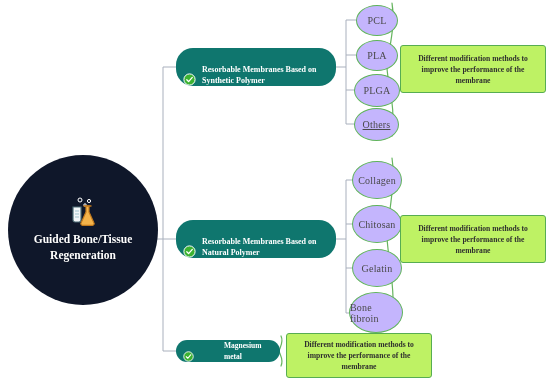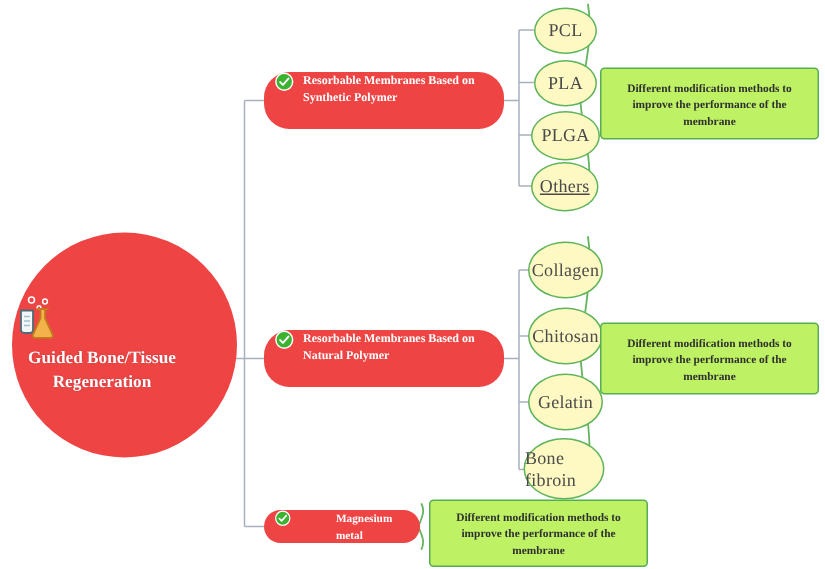--- a/index.html
+++ b/index.html
@@ -9,59 +9,59 @@
     position:relative;overflow:hidden;
   }
   #stage{position:absolute;left:0;top:0;width:550px;height:379px;}
   #wires{position:absolute;left:0;top:0;width:550px;height:379px;}
 
   
   .hub{
     position:absolute;
     left:8px;top:155px;width:150px;height:150px;
     border-radius:50%;
-    background:#ef4444;
+    background:#0f172a;
     display:flex;flex-direction:column;
-    justify-content:center;
+    align-items:center;justify-content:center;
     box-sizing:border-box;
   }
   .hub-icon{width:32px;height:30px;margin-bottom:4px;line-height:0;}
   .hub-label{
     color:#ffffff;font-weight:bold;font-size:11.5px;
     line-height:16px;text-align:center;width:120px;
     text-shadow:0 0 1px rgba(0,0,0,.25);
   }
 
   
   .branch{
     position:absolute;
-    background:#ef4444;
+    background:#0f766e;
     border-radius:13px;
-    display:flex;align-items:flex-start;
+    display:flex;align-items:flex-end;
     box-sizing:border-box;
     padding:0 8px 0 7px;
   }
   .branch .tick{flex:0 0 auto;margin-right:6px;line-height:0;}
   .branch .btext{
     color:#ffffff;font-weight:bold;font-size:8px;line-height:11px;
   }
   .branch.b1{left:176px;top:48px;width:160px;height:38px;border-radius:17px;}
   .branch.b2{left:176px;top:220px;width:160px;height:38px;border-radius:17px;}
   .branch.b3{left:176px;top:340px;width:104px;height:22px;border-radius:11px;gap:24px;}
   .branch.b3 .btext{font-size:7.5px;}
 
   
   .leaf{
     position:absolute;
     border:1.2px solid #5fb45a;
-    background:#fef9c3;
+    background:#c4b5fd;
     border-radius:50%;
     display:flex;align-items:center;justify-content:center;
     box-sizing:border-box;
-    color:#4a4a4a;font-size:12px;letter-spacing:.2px;
+    color:#4a4a4a;font-size:10px;letter-spacing:.2px;
   }
 
   
   .tbox{
     position:absolute;
     border:1.1px solid #57ad52;
     background:#bef264;
     border-radius:3px;
     display:flex;align-items:center;justify-content:center;
     box-sizing:border-box;

